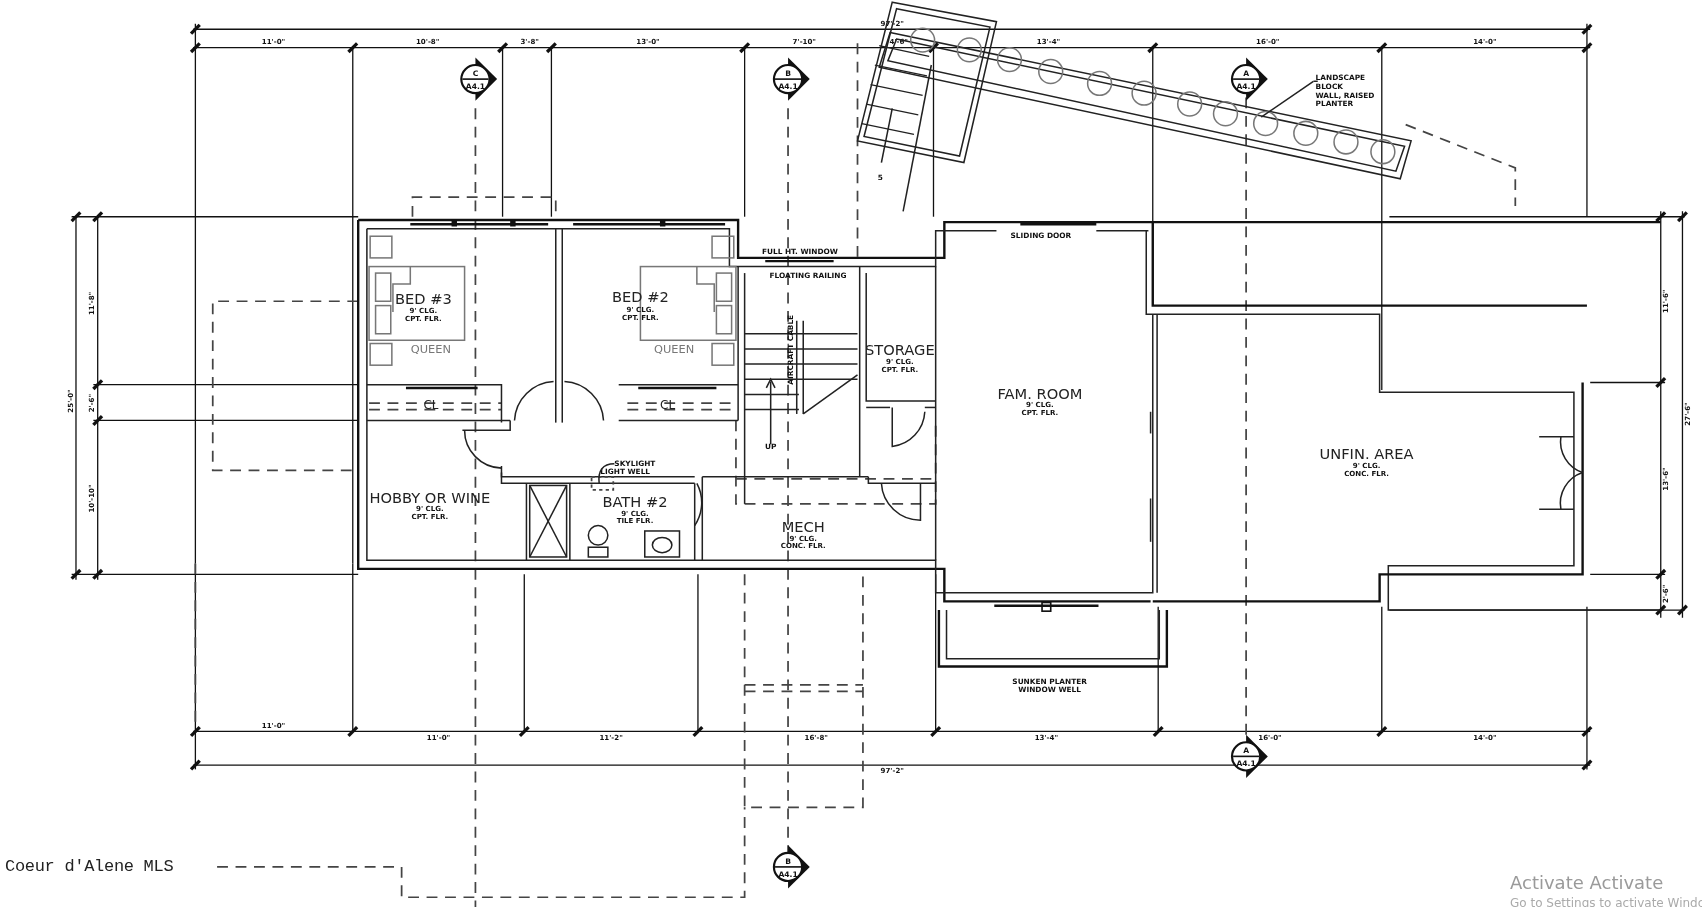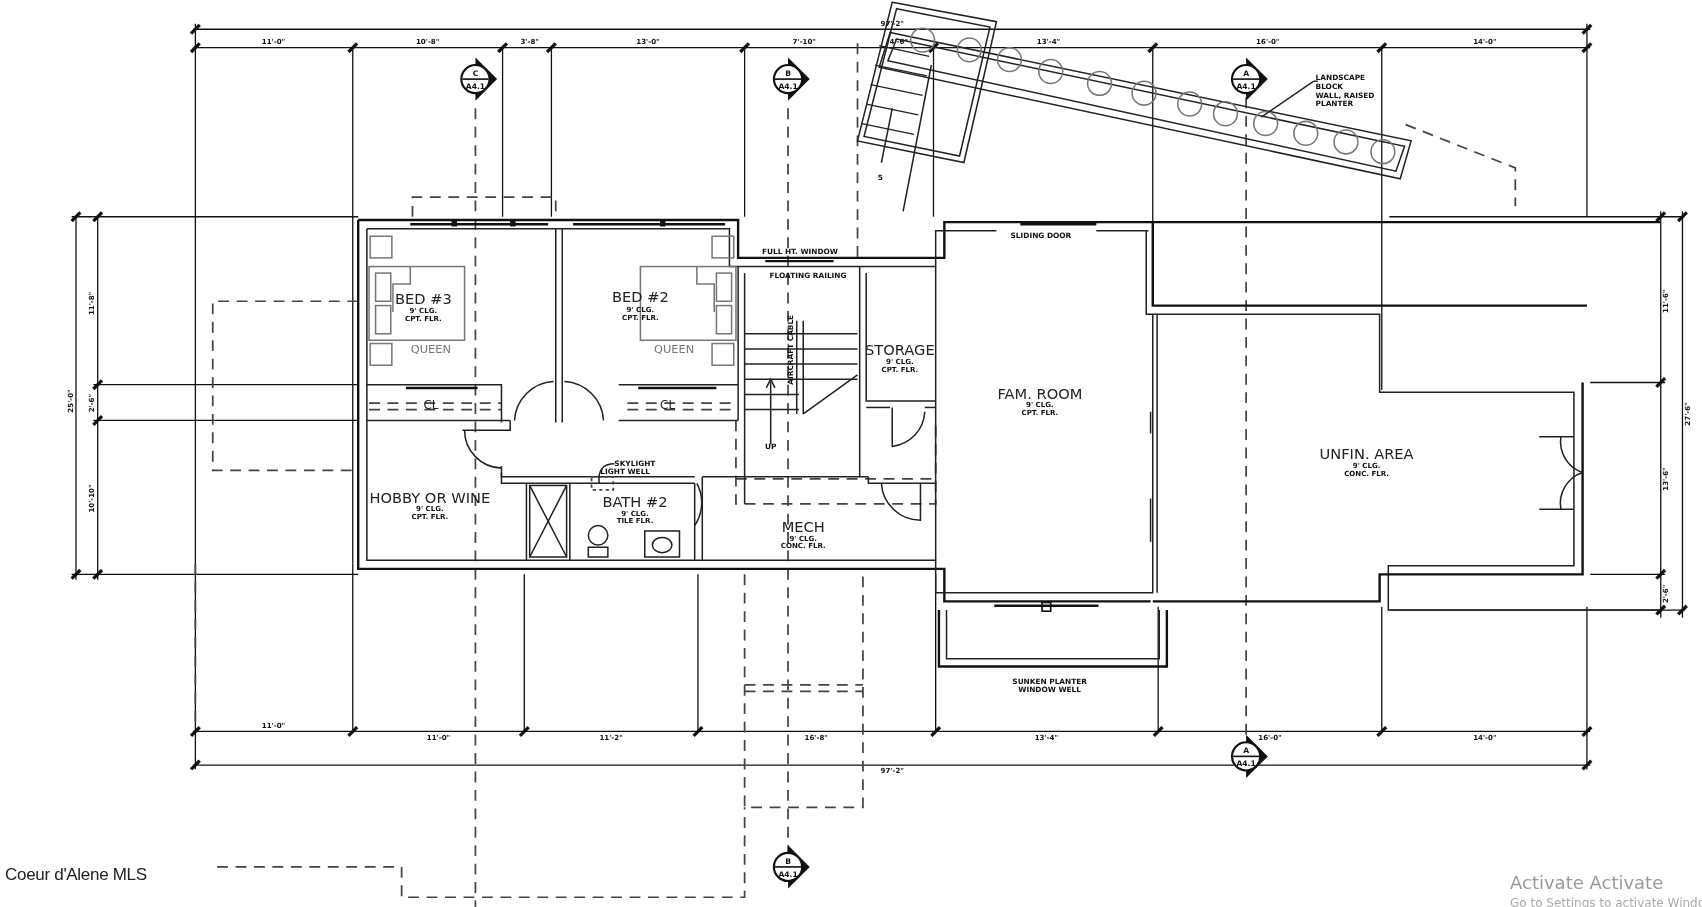--- a/index.html
+++ b/index.html
@@ -12,21 +12,21 @@
   .grey { fill: none; stroke: #777; stroke-width: 1.4; }
   .tick { stroke: #111; stroke-width: 3; }
   .room-label { font-family: "DejaVu Sans", sans-serif; font-size: 13.5px; fill: #222; text-anchor: middle; }
   .room-sub { font-family: "DejaVu Sans", sans-serif; font-size: 6.5px; font-weight: bold; fill: #111; text-anchor: middle; }
   .note { font-family: "DejaVu Sans", sans-serif; font-size: 6.8px; font-weight: bold; fill: #111; }
   .note-c { font-family: "DejaVu Sans", sans-serif; font-size: 6.8px; font-weight: bold; fill: #111; text-anchor: middle; }
   .dim-text { font-family: "DejaVu Sans", sans-serif; font-size: 6.5px; font-weight: bold; fill: #111; text-anchor: middle; }
   .queen { font-family: "DejaVu Sans", sans-serif; font-size: 10.5px; fill: #777; text-anchor: middle; }
   .cl { font-family: "DejaVu Sans", sans-serif; font-size: 11px; fill: #222; text-anchor: middle; }
   .sec-top { font-family: "DejaVu Sans", sans-serif; font-size: 7px; font-weight: bold; fill: #111; text-anchor: middle; }
-  .watermark { position: absolute; left: 5px; top: 857px; font-family: Liberation Sans, sans-serif; font-size: 17px; color: #222; letter-spacing: -0.3px; margin-top: 8px; }
+  .watermark { position: absolute; left: 5px; top: 857px; font-family: Liberation Mono, monospace; font-size: 17px; color: #222; letter-spacing: -0.3px; }
   .activate { position: absolute; left: 1510px; top: 872px; font-family: "DejaVu Sans", sans-serif; font-size: 18px; color: #9a9a9a; }
   .activate-sub { position: absolute; left: 1510px; top: 896px; font-family: "DejaVu Sans", sans-serif; font-size: 12px; color: #aaaaaa; white-space: nowrap; }
 </style>
 </head>
 <body>
 
 <svg id="plan" viewBox="0 0 1568 837" preserveAspectRatio="none" xmlns="http://www.w3.org/2000/svg">
 
   <g>
     <line class="dim" x1="178" y1="27" x2="1465" y2="27"></line>

